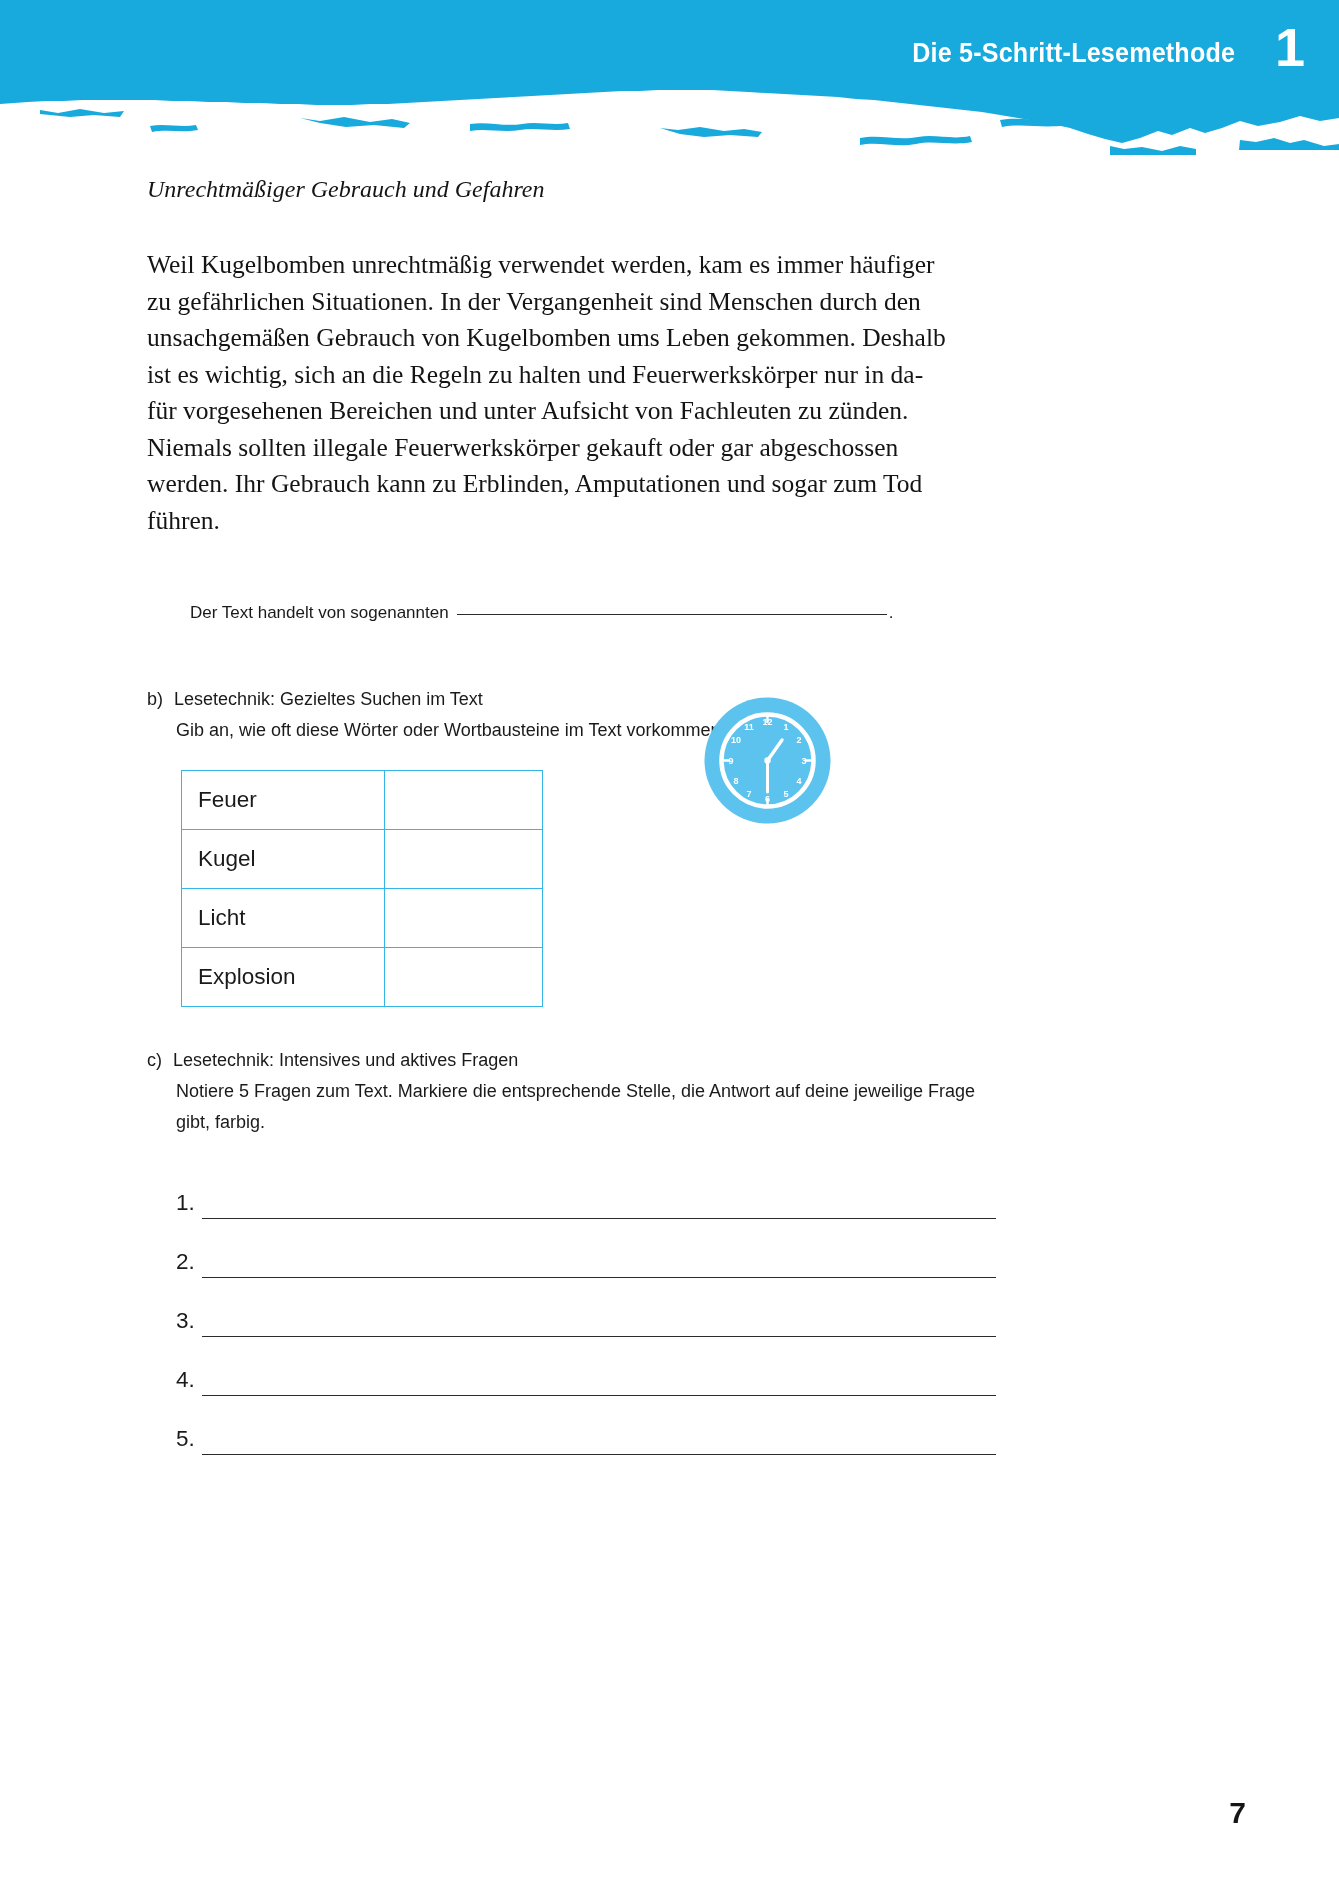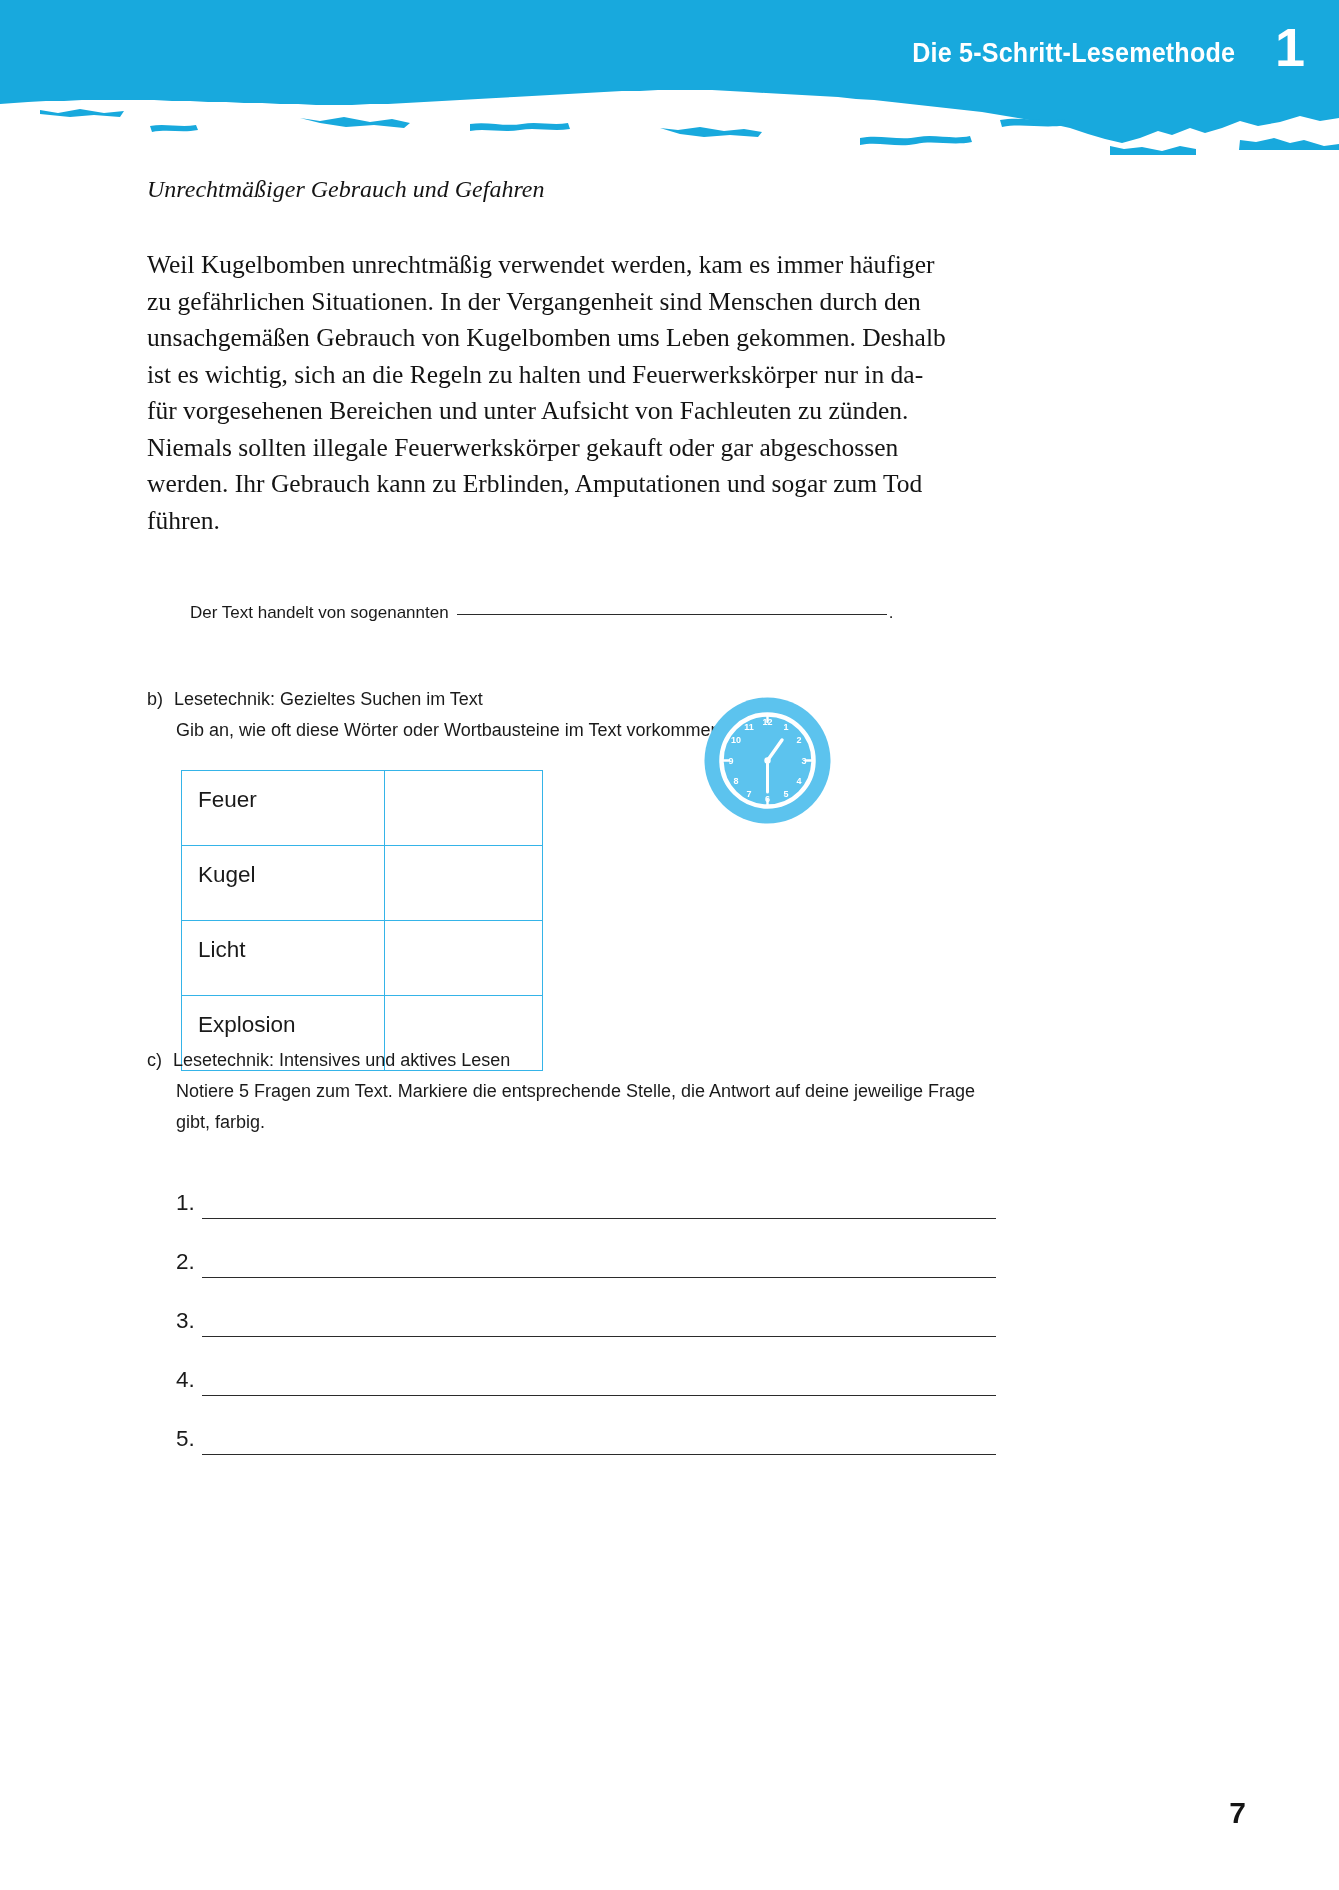--- a/index.html
+++ b/index.html
@@ -127,21 +127,21 @@
   .word-table {
     position: absolute;
     left: 181px;
     top: 770px;
     border-collapse: collapse;
     width: 362px;
   }
   .word-table td {
     border: 1.4px solid #35b4e8;
     height: 58px;
-    padding: 0 0 16px 16px;
+    padding: 0 0 0 16px;
     font-family: "Liberation Sans", sans-serif;
     font-size: 22.5px;
     color: #1a1a1a;
     vertical-align: middle;
   }
   .word-table td.col-word { width: 199px; }
   .word-table td.col-count { width: 161px; }
 
   
   .clock-wrap {
@@ -299,21 +299,21 @@
 
     <line x1="67.5" y1="67.5" x2="82" y2="47" stroke="#ffffff" stroke-width="3.4" stroke-linecap="round"></line>
     <line x1="67.5" y1="67.5" x2="67.5" y2="99" stroke="#ffffff" stroke-width="3" stroke-linecap="round"></line>
     <circle cx="67.5" cy="67.5" r="3.2" fill="#ffffff"></circle>
   </svg>
 </div>
 
 <div class="task" id="task-c">
   <div class="task-line1">
     <span class="task-label" style="margin-right: 6px;">c)</span>
-    <span>Lesetechnik: Intensives und aktives Lesen</span>
+    <span>Lesetechnik: Intensives und aktives Fragen</span>
   </div>
   <span class="task-line-indent">Notiere 5 Fragen zum Text. Markiere die entsprechende Stelle, die Antwort auf deine jeweilige Frage gibt, farbig.</span>
 </div>
 
 <div class="answer-lines">
   <div class="answer-row">
     <span class="answer-num">1.</span>
     <span class="answer-rule"></span>
   </div>
   <div class="answer-row">

